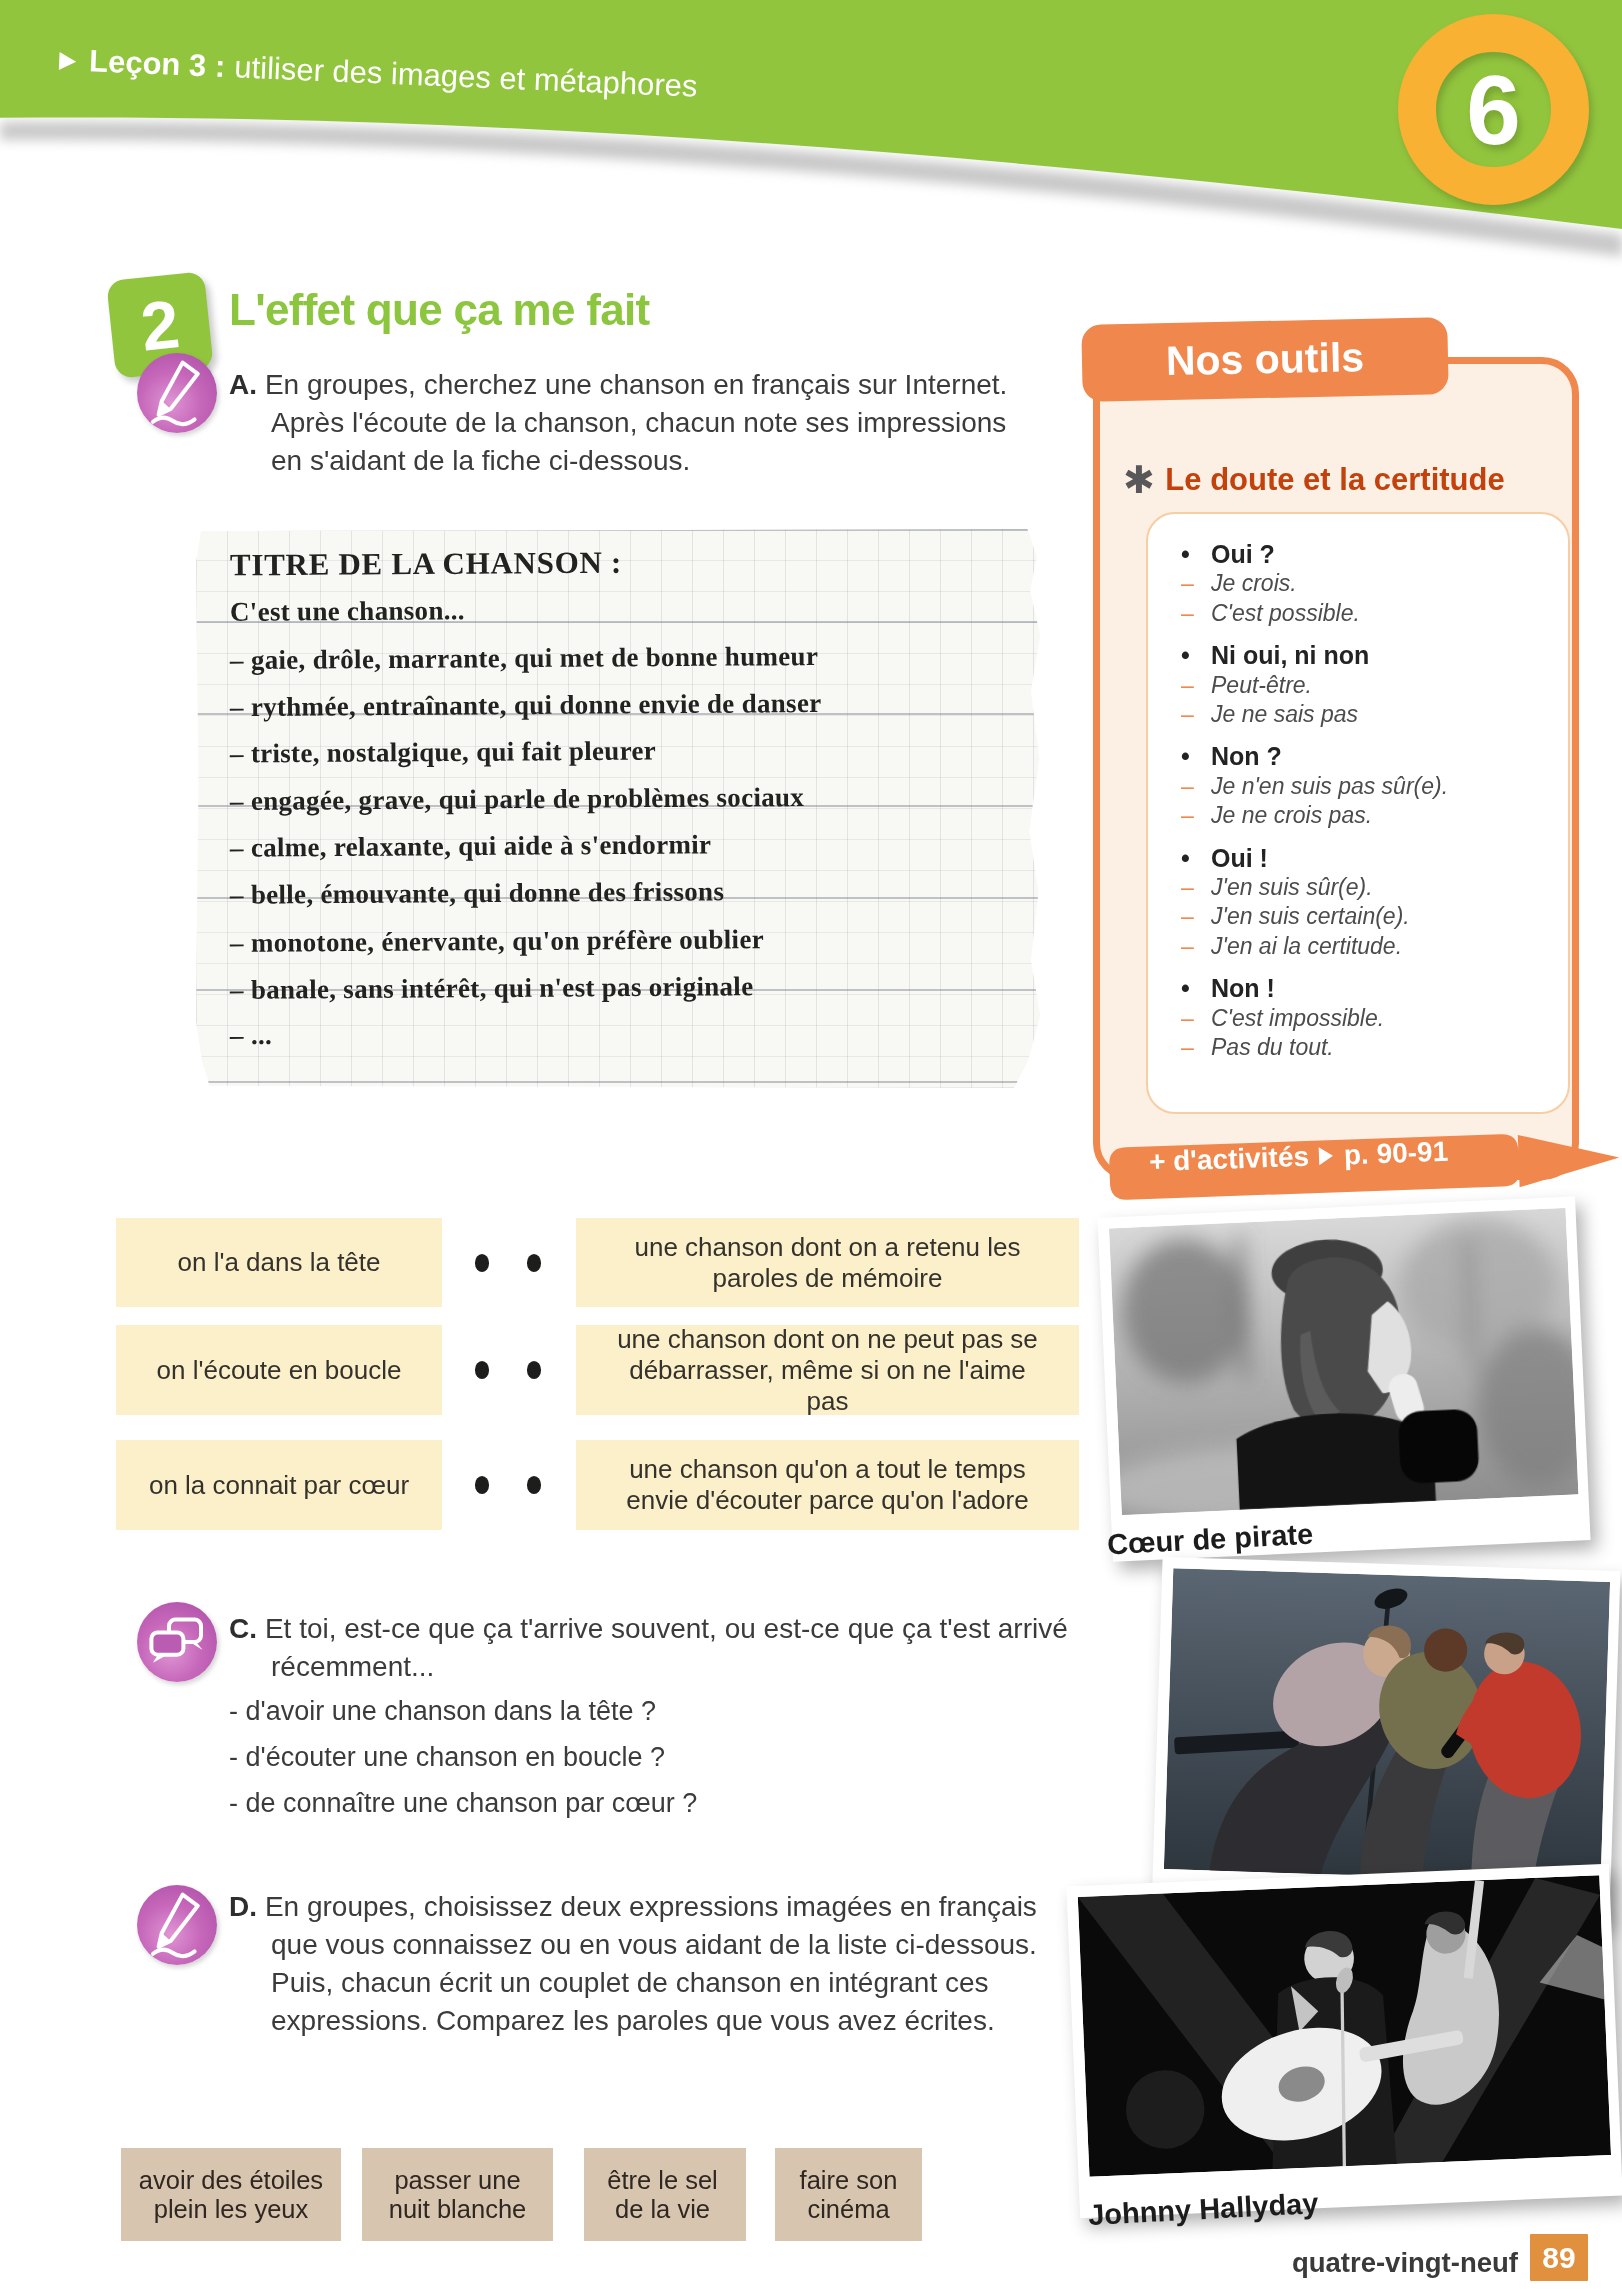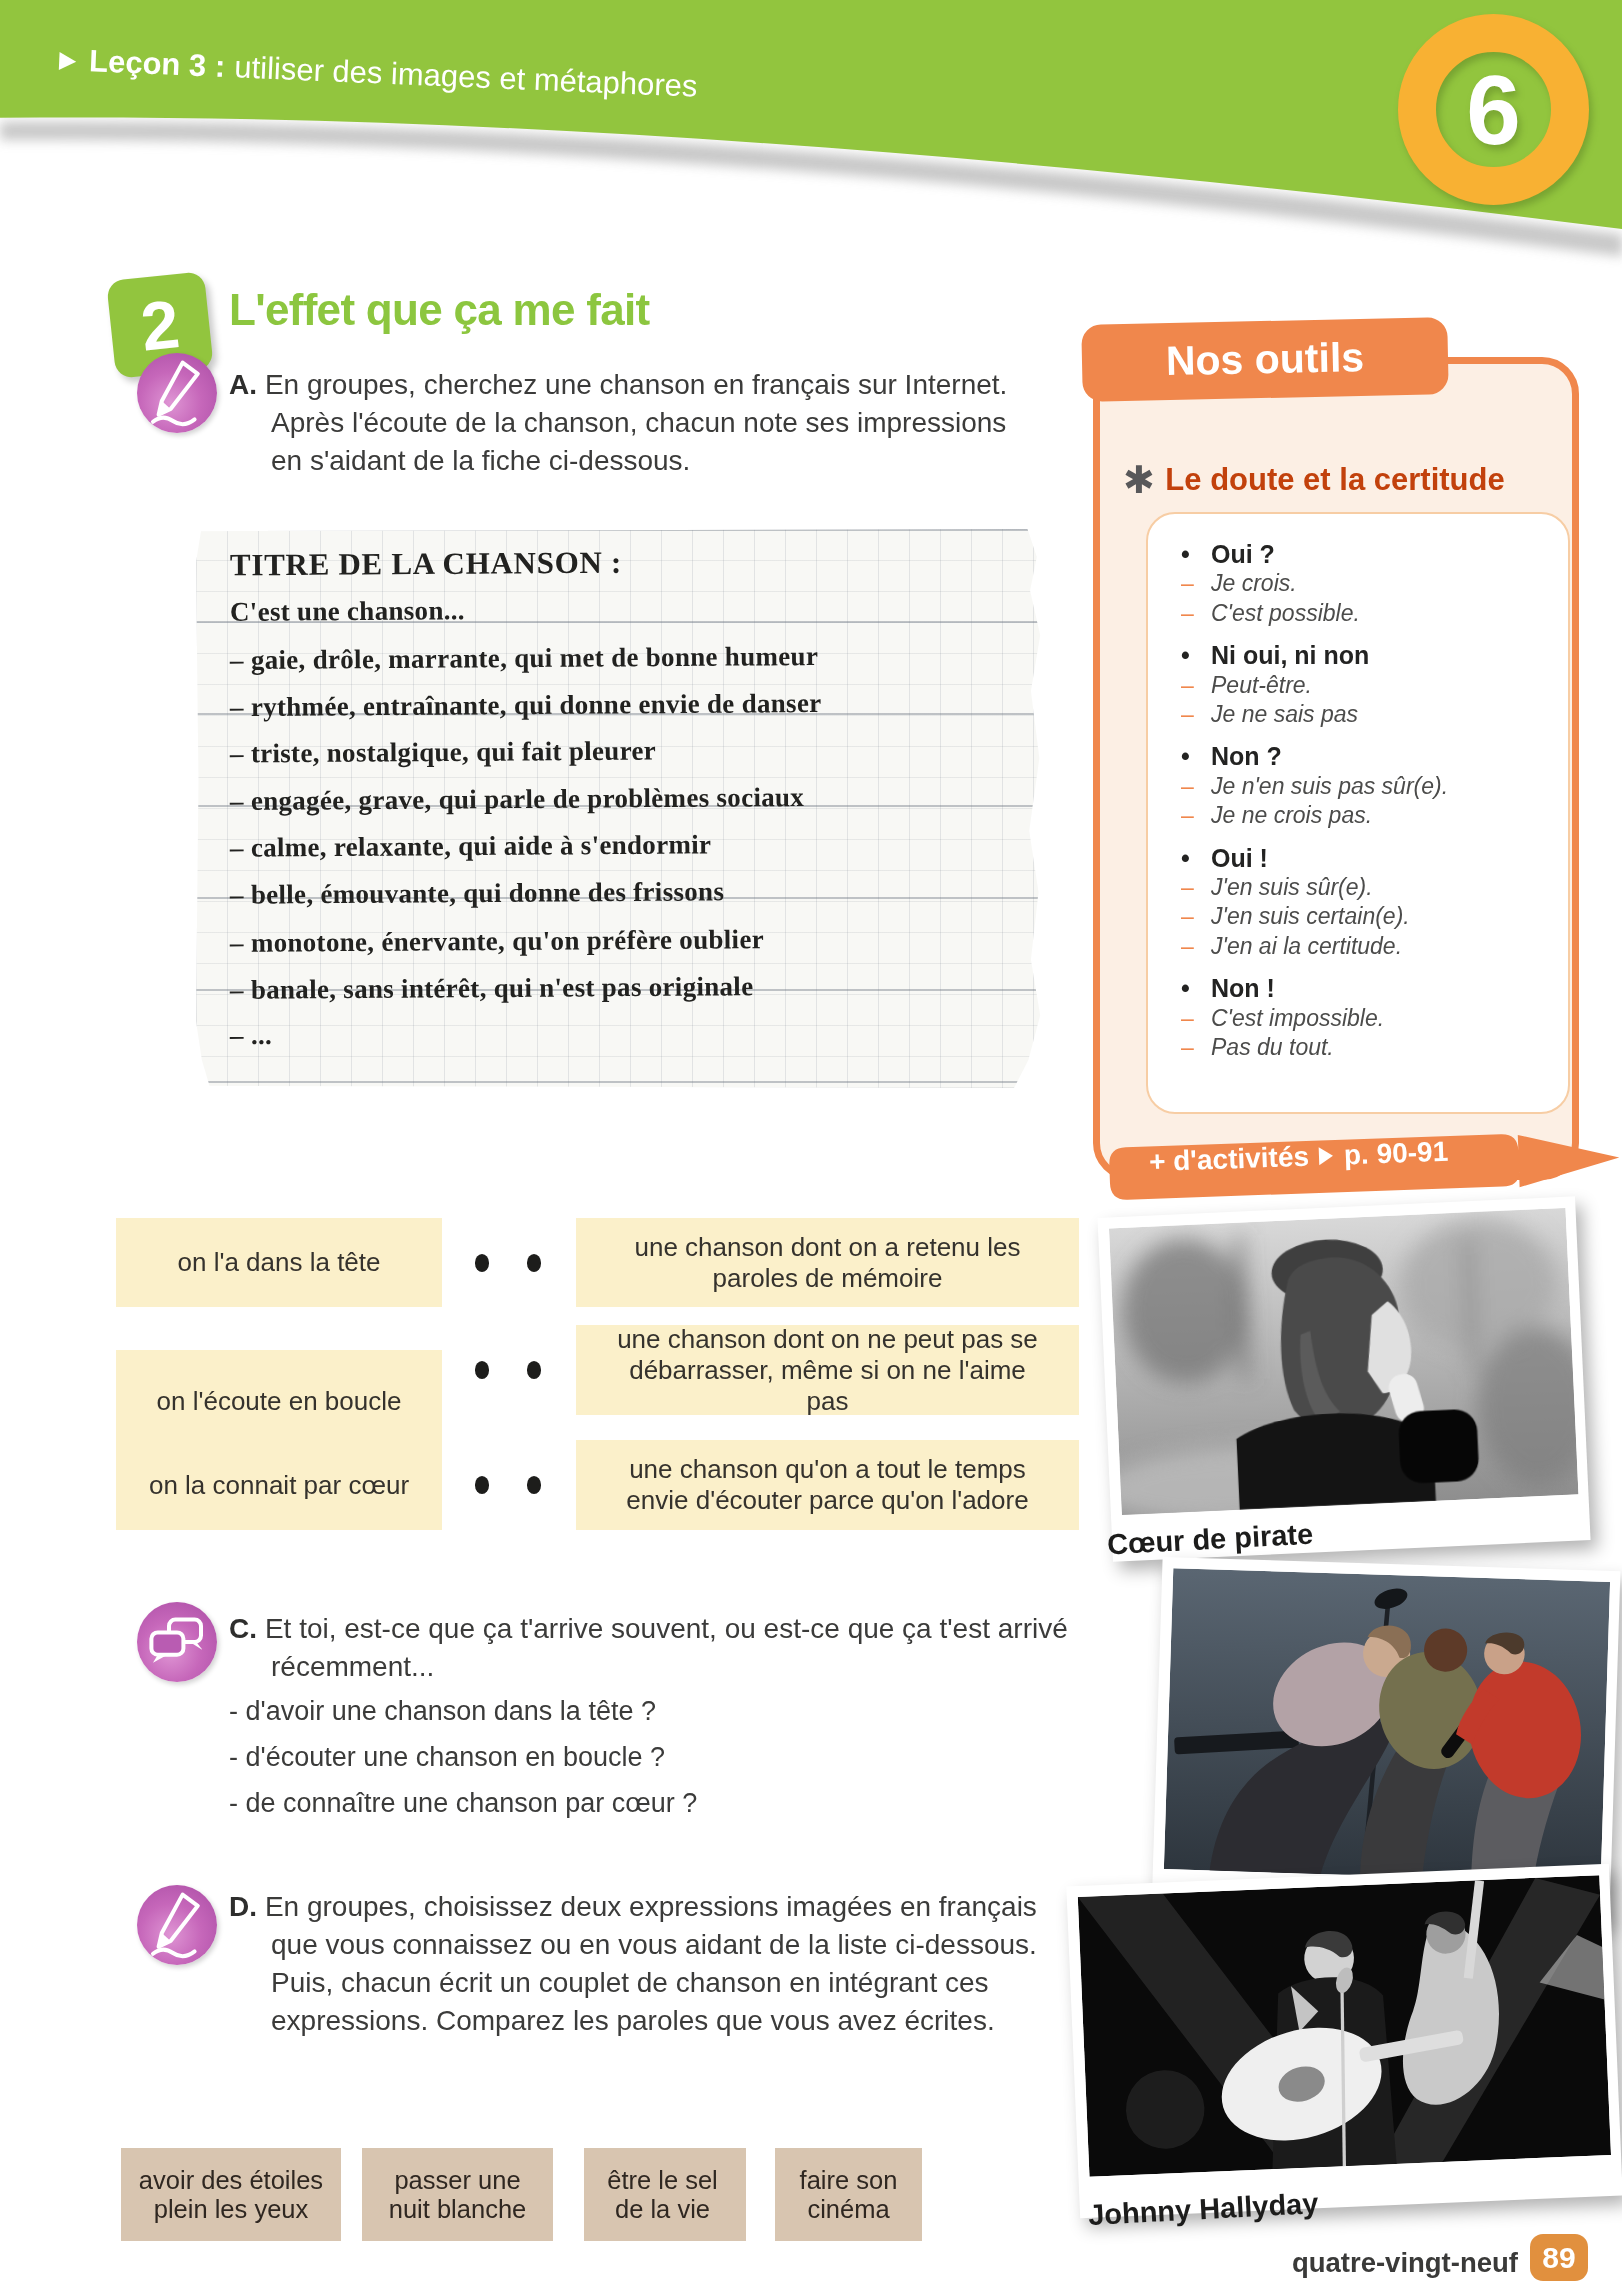--- a/index.html
+++ b/index.html
@@ -96,21 +96,21 @@
   #photo-3{left:1073px;top:1875px;padding:10.5px 10.5px 41px 10.5px;transform:rotate(-2.4deg);}
   .photo-caption{position:absolute;font-size:29px;font-weight:bold;color:#1c1c1b;white-space:nowrap;}
   #caption-1{left:1107px;top:1523px;transform:rotate(-3deg);}
   #caption-2{left:1173px;top:1895px;font-size:27.5px;}
   #caption-3{left:1088px;top:2193px;transform:rotate(-3deg);}
 
   
   .footer-words{position:absolute;left:1237px;top:2247px;width:281px;text-align:right;
         font-size:27.5px;font-weight:bold;color:#3a3a39;}
   .page-badge{position:absolute;left:1530px;top:2234px;width:58px;height:47px;background:#e1903e;
-        border-radius:13px;display:flex;align-items:center;justify-content:center;}
+        border-radius:1px;display:flex;align-items:center;justify-content:center;}
   .page-badge span{color:#ffffff;font-size:30px;font-weight:bold;}
 </style>
 </head>
 <body>
 
 <div id="page">
 
   <svg id="header-svg" width="1623" height="275" viewBox="0 0 2480 420">
     <defs>
         <filter id="soft" x="-10%" y="-10%" width="120%" height="140%">
@@ -156,21 +156,21 @@
     <div class="np-line" style="top:302px;">– calme, relaxante, qui aide à s'endormir</div>
     <div class="np-line" style="top:349px;">– belle, émouvante, qui donne des frissons</div>
     <div class="np-line" style="top:397px;">– monotone, énervante, qu'on préfère oublier</div>
     <div class="np-line" style="top:444px;">– banale, sans intérêt, qui n'est pas originale</div>
     <div class="np-line" style="top:491px;">– ...</div>
   </div>
 
 
   <div class="match-left" style="top:1218px;height:89px;">on l'a dans la tête</div>
   <div class="match-right" style="top:1218px;height:89px;">une chanson dont on a retenu les paroles de mémoire</div>
-  <div class="match-left" style="top:1325px;height:102px;margin-top:25px;">on l'écoute en boucle</div>
+  <div class="match-left" style="top:1325px;height:90px;">on l'écoute en boucle</div>
   <div class="match-right" style="top:1325px;height:90px;">une chanson dont on ne peut pas se débarrasser, même si on ne l'aime pas</div>
   <div class="match-left" style="top:1440px;height:90px;">on la connait par cœur</div>
   <div class="match-right" style="top:1440px;height:90px;">une chanson qu'on a tout le temps envie d'écouter parce qu'on l'adore</div>
   <div class="dot" style="left:475px;top:1254px;"></div>
   <div class="dot" style="left:527px;top:1254px;"></div>
   <div class="dot" style="left:475px;top:1361px;"></div>
   <div class="dot" style="left:527px;top:1361px;"></div>
   <div class="dot" style="left:475px;top:1476px;"></div>
   <div class="dot" style="left:527px;top:1476px;"></div>
 

